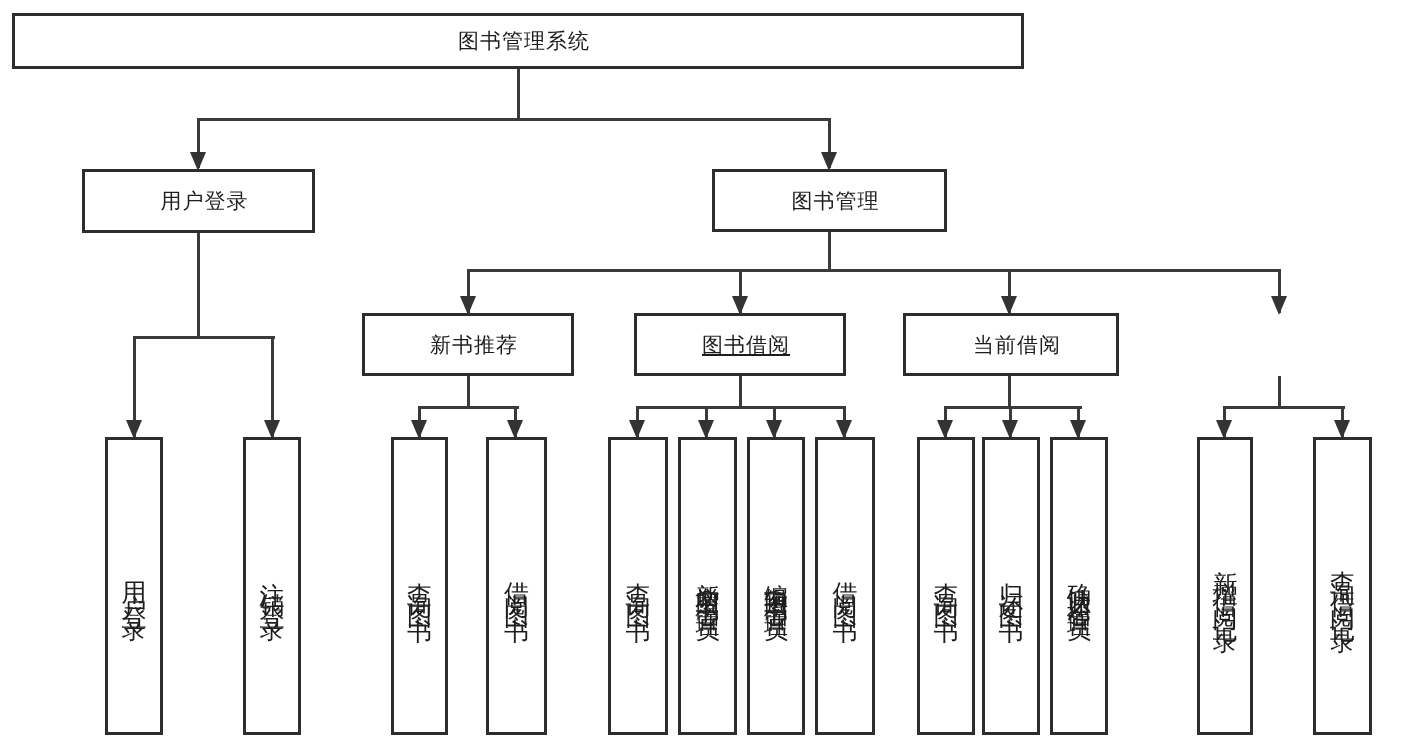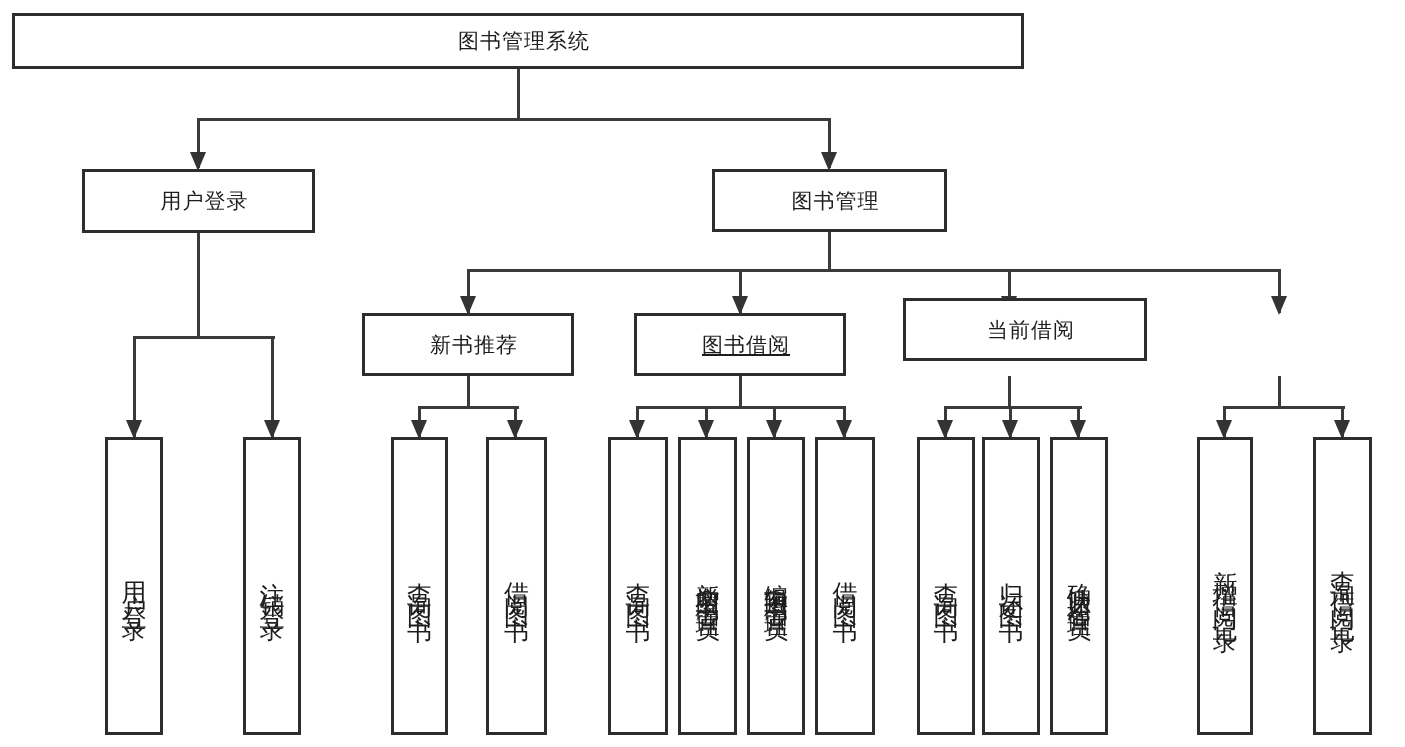--- a/index.html
+++ b/index.html
@@ -135,21 +135,21 @@
   <div class="vline" style="left:1341px; top:406px; height:31px;"></div>
   <div class="arrowhead" style="left:1334px; top:420px;"></div>
 
   <div class="box" style="left:12px; top:13px; width:1012px; height:56px;">图书管理系统</div>
 
   <div class="box" style="left:82px; top:169px; width:233px; height:64px;">用户登录</div>
   <div class="box" style="left:362px; top:313px; width:212px; height:63px;">新书推荐</div>
 
   <div class="box" style="left:712px; top:169px; width:235px; height:63px;">图书管理</div>
   <div class="box" style="left:634px; top:313px; width:212px; height:63px;text-decoration:underline;">图书借阅</div>
-  <div class="box" style="left:903px; top:298px; width:244px; height:63px;">当前借阅</div>
+  <div class="box" style="left:903px; top:313px; width:216px; height:63px;">当前借阅</div>
 
   <div class="leaf" style="left:105px; width:58px;">
     <div class="vtext">用户登录</div>
   </div>
   <div class="leaf" style="left:243px; width:58px;">
     <div class="vtext">注销登录</div>
   </div>
 
   <div class="leaf" style="left:391px; width:57px;">
     <div class="vtext">查询图书</div>

